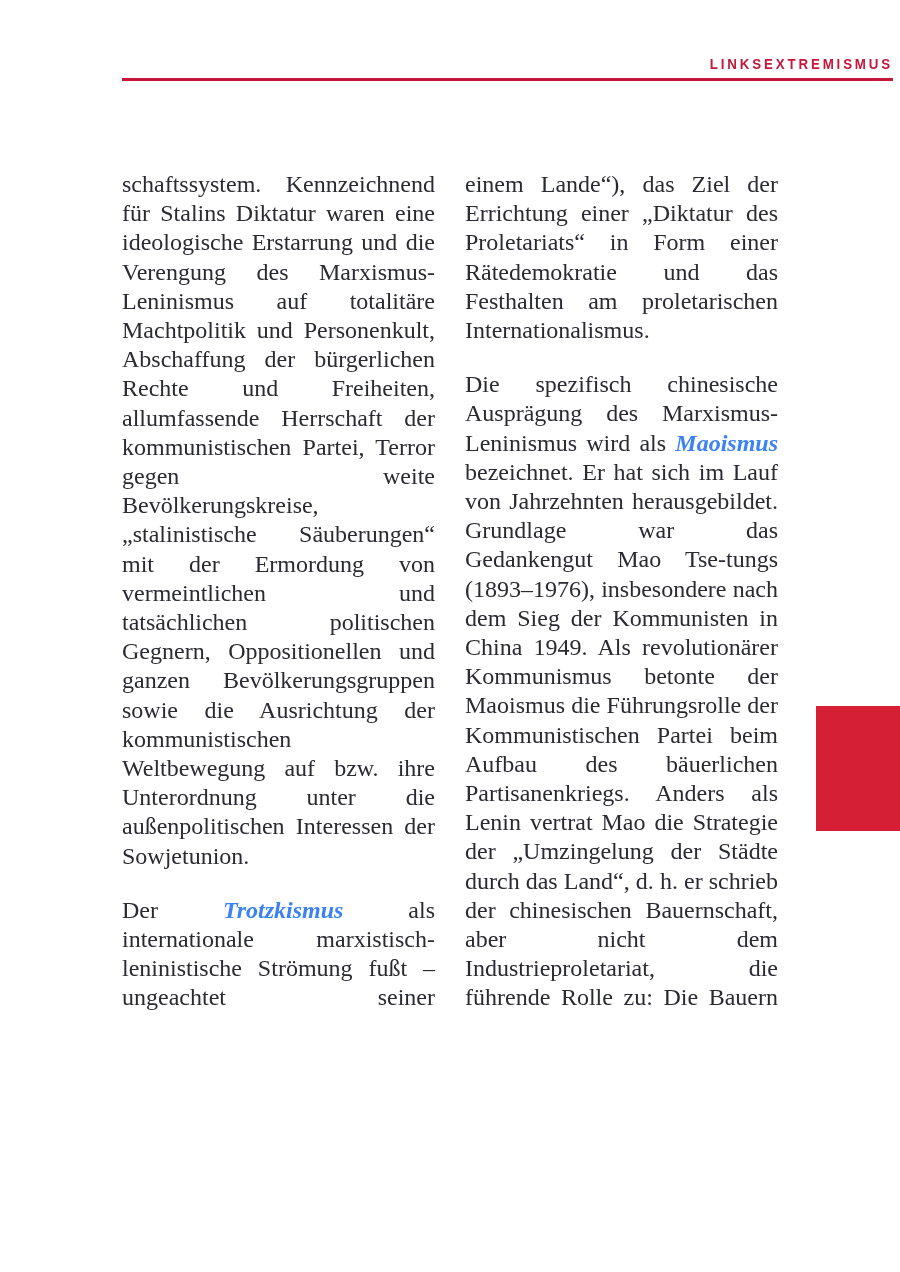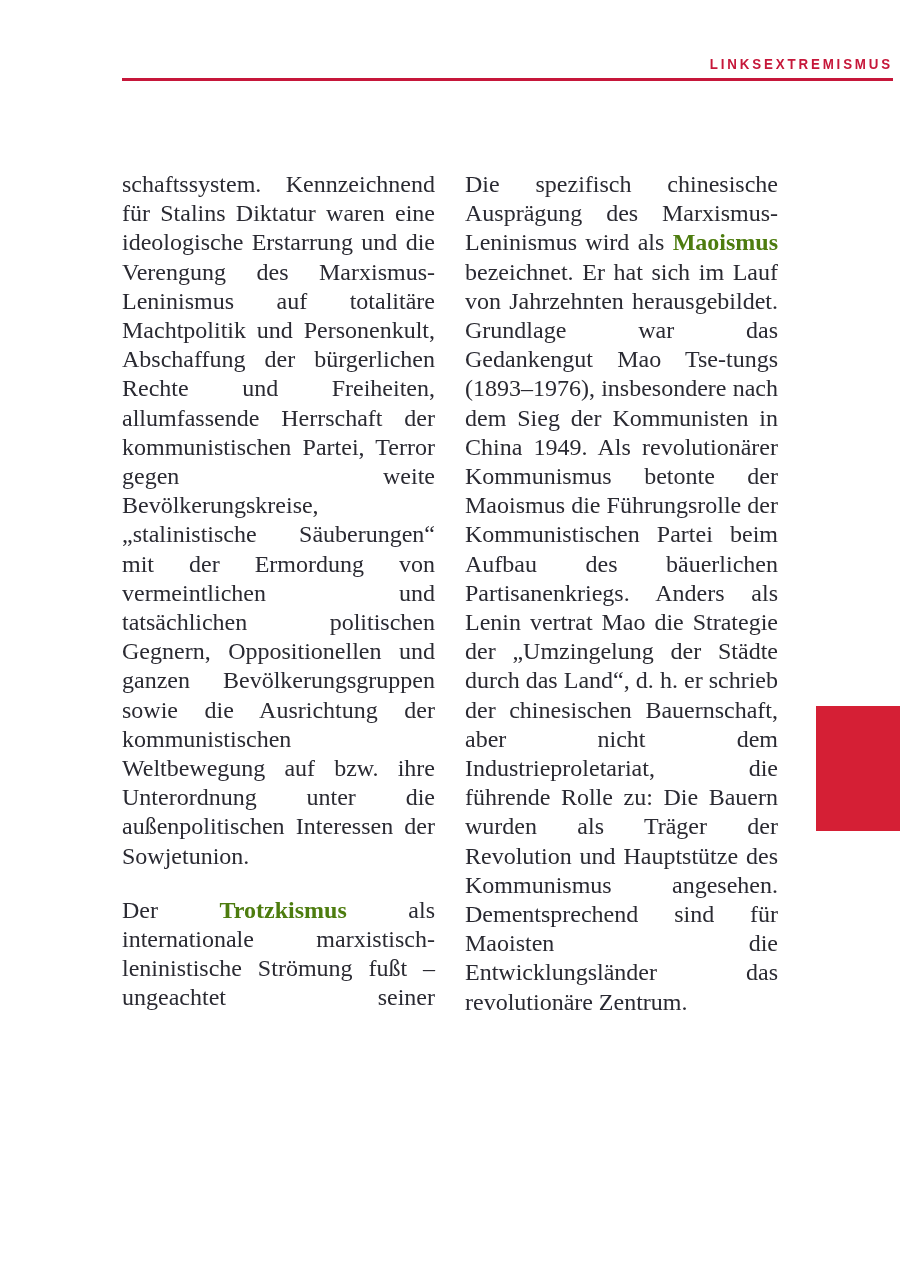--- a/index.html
+++ b/index.html
@@ -77,22 +77,23 @@
     line-height: 29.2px;
     color: #2a2a32;
     text-align: justify;
     text-justify: inter-word;
     hyphens: manual;
     word-spacing: -0.1px;
   }
   .col p:last-child { margin-bottom: 0; }
 
   .kw {
-    color: #4d7c0f;
+    color: #3b82f6;
     font-weight: bold;
+    font-style: italic;
   }
 
   
   .folio {
     position: absolute;
     left: 0;
     top: 1203px;
     width: 838px;
     text-align: right;
     font-family: "Liberation Sans", "DejaVu Sans", sans-serif;
@@ -116,20 +117,21 @@
   <div class="thumbtab"></div>
 
   <div class="columns">
 
     <div class="col col-left">
       <p>schaftssystem. Kennzeichnend für Stalins Diktatur waren eine ideologische Erstarrung und die Verengung des Marxismus-Leninismus auf totalitäre Machtpolitik und Personenkult, Abschaffung der bürgerlichen Rechte und Freiheiten, allumfassende Herrschaft der kommunistischen Partei, Terror gegen weite Bevölkerungskreise, „stalinistische Säuberungen“ mit der Ermordung von vermeintlichen und tatsächlichen politischen Gegnern, Oppositionellen und ganzen Bevölkerungsgruppen sowie die Ausrichtung der kommunistischen Weltbewegung auf bzw. ihre Unterordnung unter die außenpolitischen Interessen der Sowjetunion.</p>
       <p>Der <span class="kw">Trotzkismus</span> als internationale marxistisch-leninistische Strömung fußt – ungeachtet seiner organisatorischen Zersplitterung – auf Einsichten, die Leo Trotzki (1879–1940) in den 1920er Jahren in Opposition zu Stalin entwickelt hat. Allerdings können diese kaum als eine in sich geschlossene Lehre bezeichnet werden. Zu den wesentlichen trotzkistischen Elementen gehören die Theorie der „permanenten Revolution“ und die damit verbundene Kritik an der „bürokratischen Entartung“ der Sowjetunion, wie sie seit der Herrschaft Stalins eingetreten war; ferner der Glaube an die Weltrevolution (im Unterschied zu Stalins „Sozialismus in</p>
     </div>
 
     <div class="col col-right">
+      <p>einem Lande“), das Ziel der Errichtung einer „Diktatur des Proletariats“ in Form einer Rätedemokratie und das Festhalten am proletarischen Internationalismus.</p>
       <p>Die spezifisch chinesische Ausprägung des Marxismus-Leninismus wird als <span class="kw">Maoismus</span> bezeichnet. Er hat sich im Lauf von Jahrzehnten herausgebildet. Grundlage war das Gedankengut Mao Tse-tungs (1893–1976), insbesondere nach dem Sieg der Kommunisten in China 1949. Als revolutionärer Kommunismus betonte der Maoismus die Führungsrolle der Kommunistischen Partei beim Aufbau des bäuerlichen Partisanenkriegs. Anders als Lenin vertrat Mao die Strategie der „Umzingelung der Städte durch das Land“, d. h. er schrieb der chinesischen Bauernschaft, aber nicht dem Industrieproletariat, die führende Rolle zu: Die Bauern wurden als Träger der Revolution und Hauptstütze des Kommunismus angesehen. Dementsprechend sind für Maoisten die Entwicklungsländer das revolutionäre Zentrum.</p>
     </div>
 
   </div>
 
   <div class="folio">223</div>
 
 </div>
 
 </body></html>

